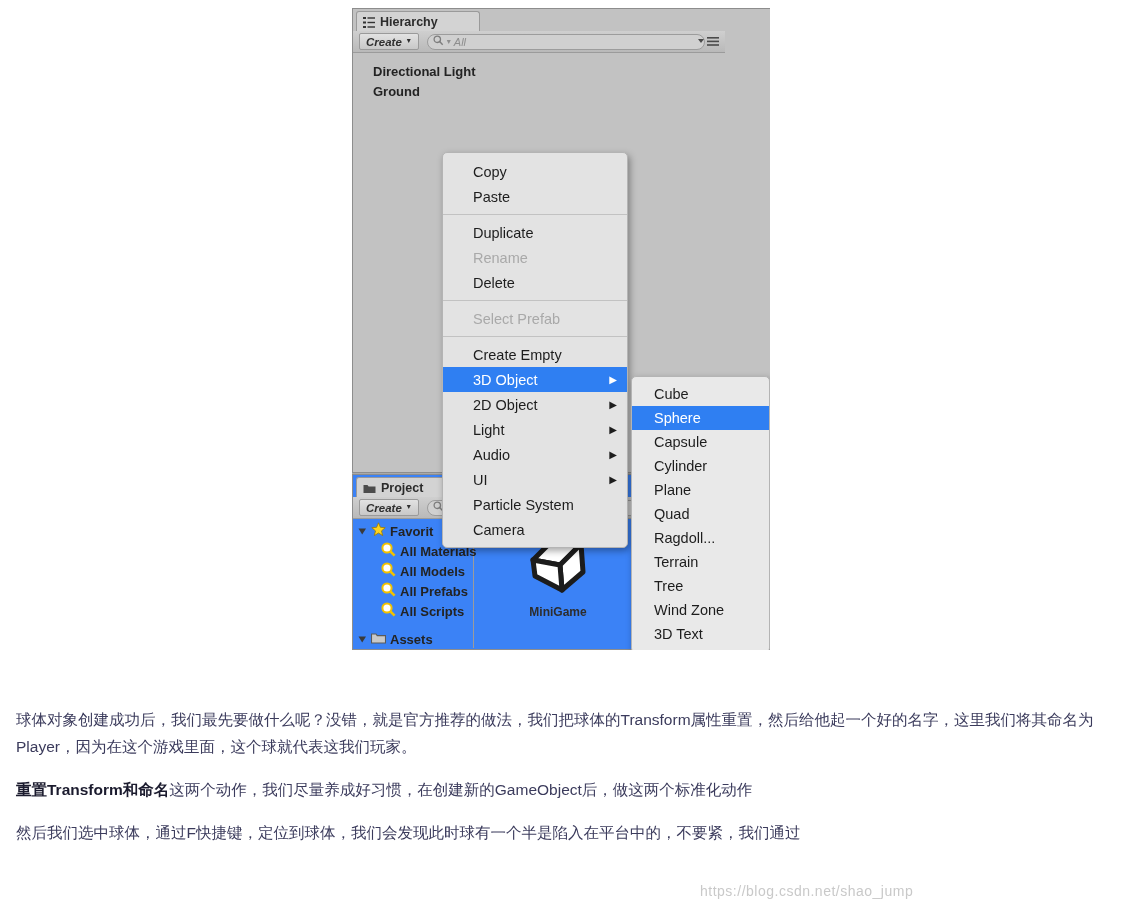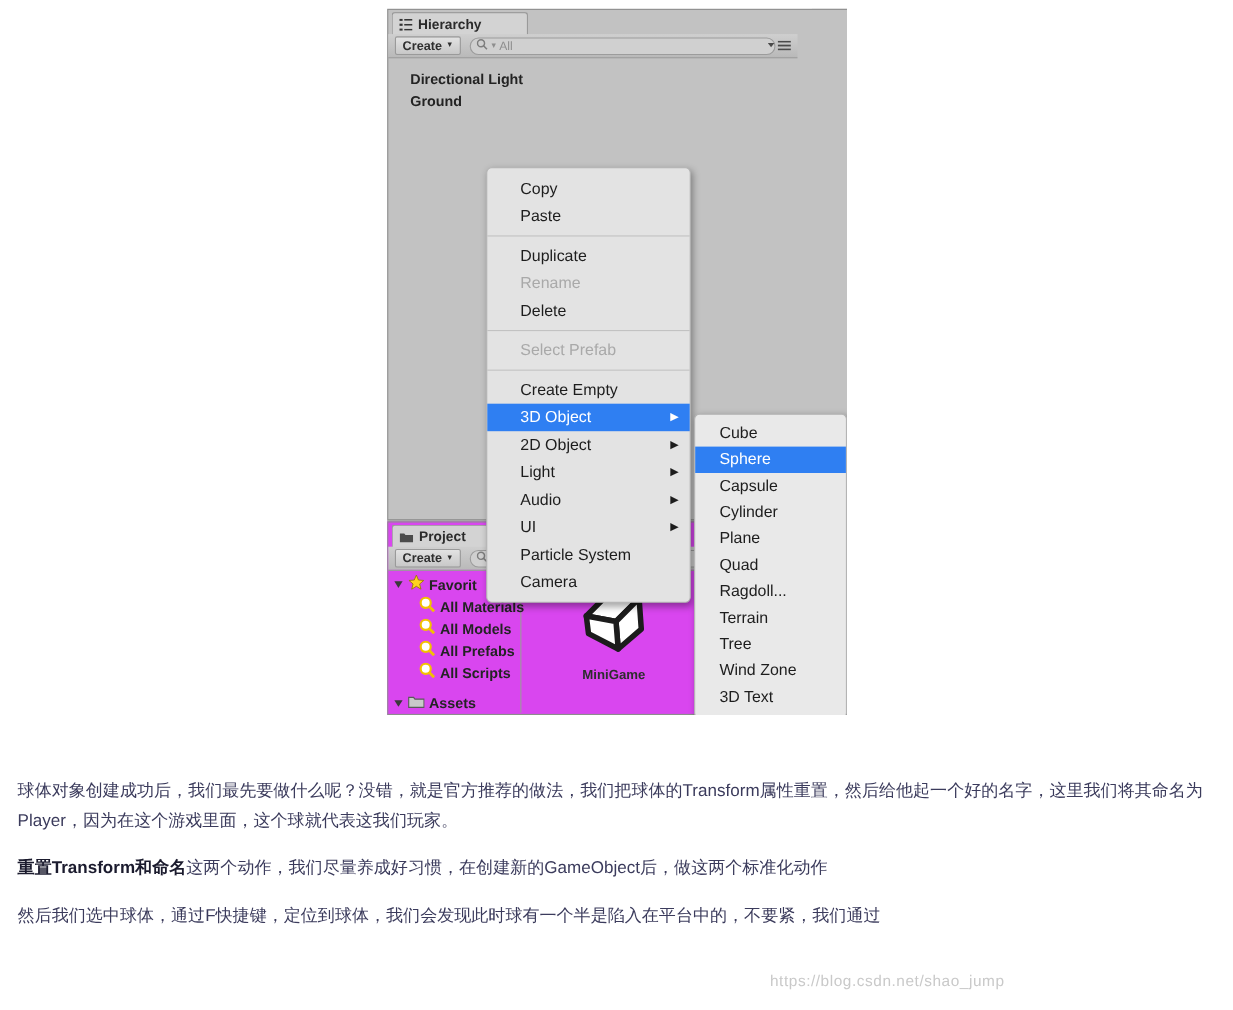--- a/index.html
+++ b/index.html
@@ -41,21 +41,21 @@
   .tab .tab-ico { margin-right: 5px; display: inline-flex; }
   .hier-body-bg {
     position: absolute; left: 1px; top: 22px; right: 1px; bottom: 1px;
     background: #c2c2c2;
   }
   .toolbar {
     position: absolute; left: 0; top: 22px;
     width: 372px; height: 22px;
     background: linear-gradient(#cfcfcf, #b9b9b9);
     border-bottom: 1px solid #9b9b9b;
-    display: flex; align-items: center;
+    display: flex; align-items: center; font-style: italic;
   }
   .create-btn {
     margin-left: 6px;
     height: 17px;
     padding: 0 7px 0 6px;
     background: linear-gradient(#e2e2e2, #c8c8c8);
     border: 1px solid #9a9a9a;
     border-radius: 2px;
     font-size: 11.5px; font-weight: bold; color: #2f2f2f;
     display: flex; align-items: center; gap: 5px;
@@ -101,21 +101,21 @@
   }
   .insp-body {
     position: absolute; left: 1px; top: 22px; right: 1px; bottom: 1px;
     background: #c6c6c6;
   }
 
   
   .panel-proj {
     position: absolute; left: 0; top: 466px;
     width: 374px; height: 176px;
-    background: #d946ef;
+    background: #3b82f6;
     border: 1px solid #8d8d8d;
   }
   .proj-items { position: absolute; left: 0; top: 46px; width: 100%; }
   .fav-row {
     height: 20px; display: flex; align-items: center;
     padding-left: 5px; font-size: 13px; font-weight: bold; color: #232323;
     gap: 4px;
   }
   .fav-child {
     height: 20px; display: flex; align-items: center;

